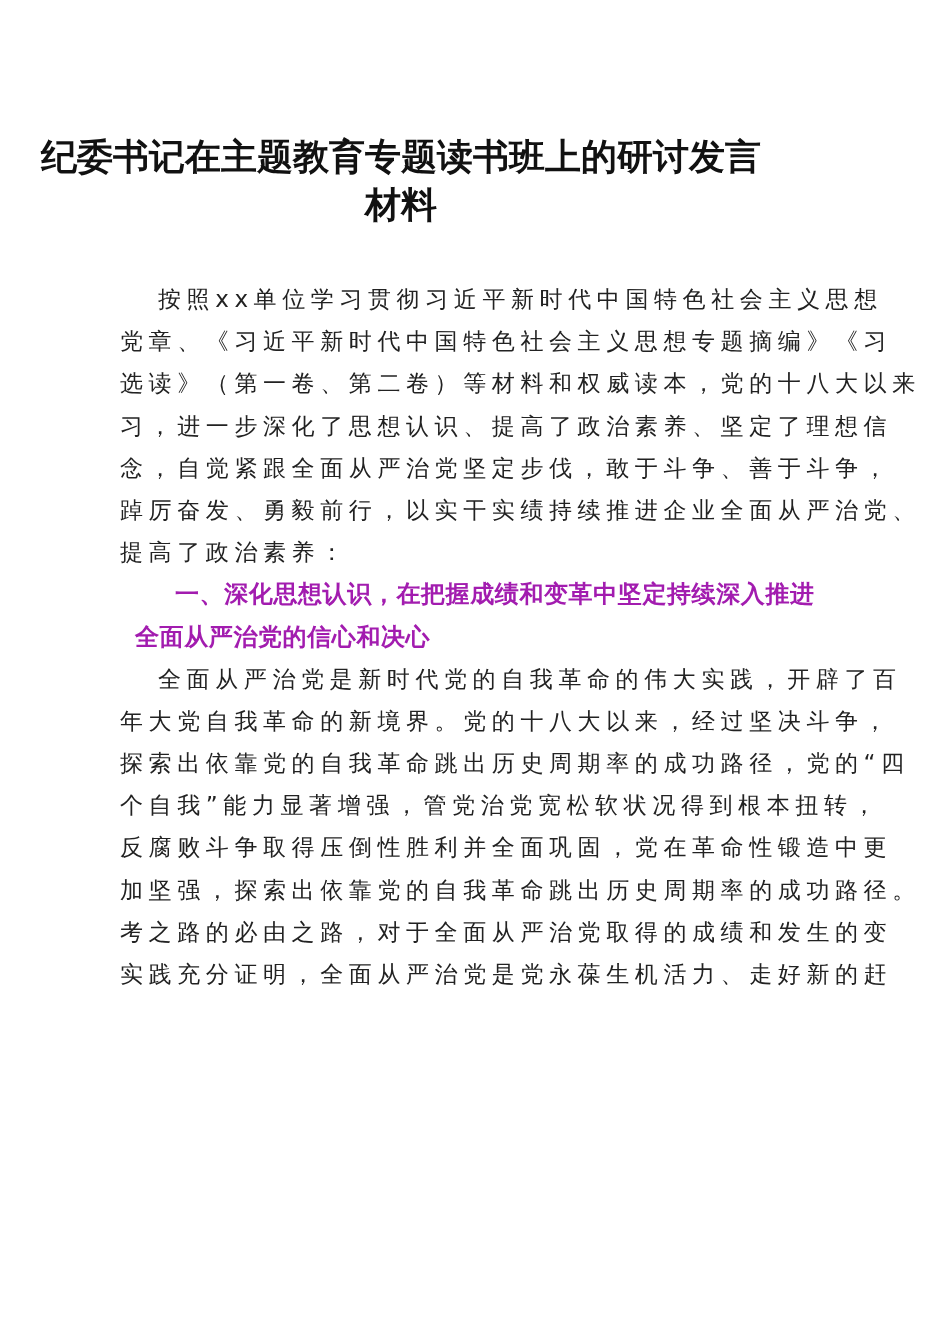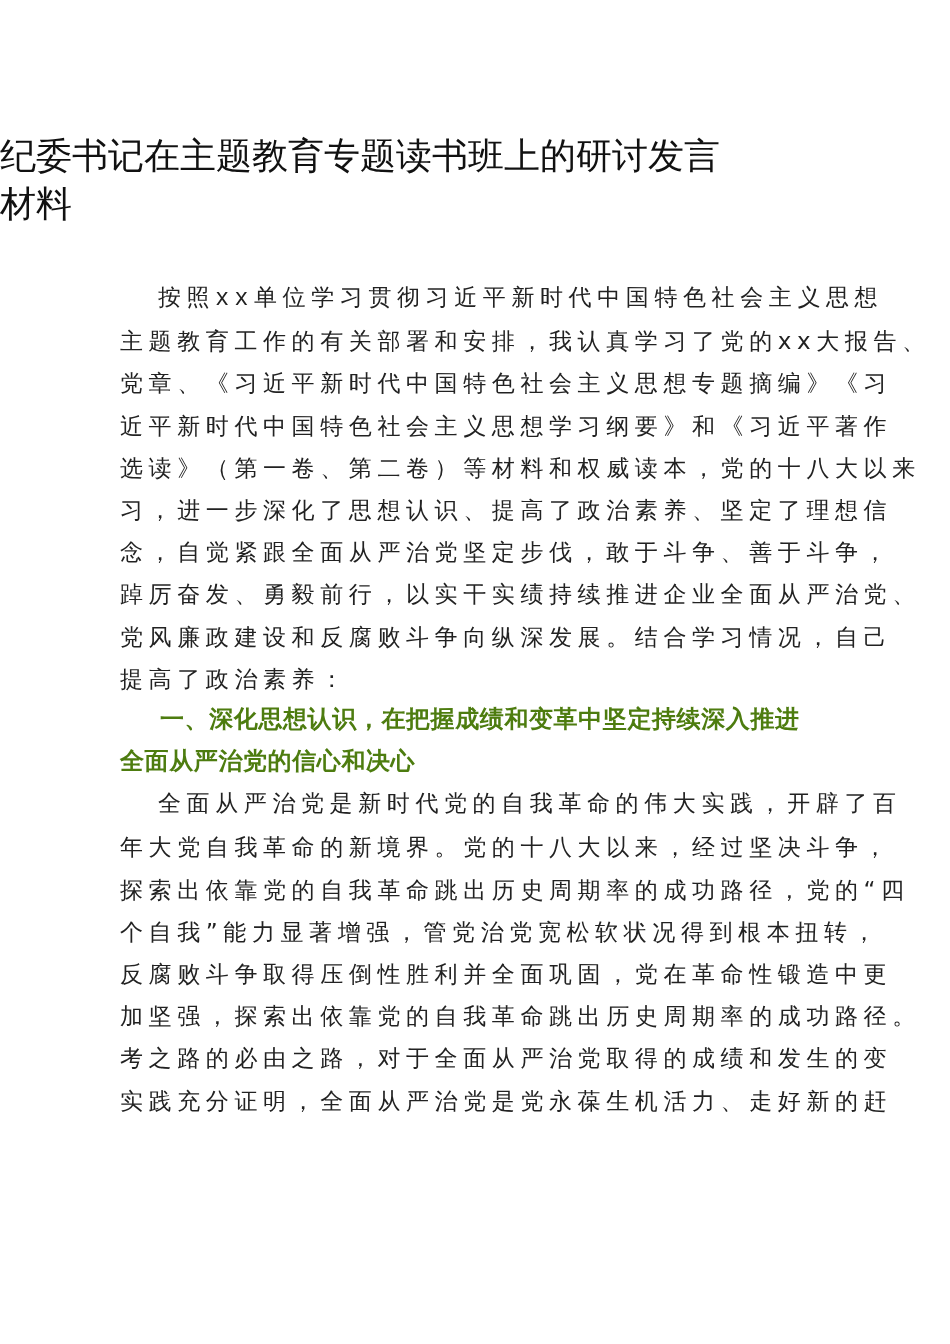--- a/index.html
+++ b/index.html
@@ -20,23 +20,23 @@
       top: 0;
       width: 950px;
       height: 1344px;
       background: #ffffff;
     }
     .title {
       position: absolute;
       left: 0;
       top: 132px;
       width: 802px;
-      text-align: left;
+      text-align: center;
       font-family: "DejaVu Serif", "Liberation Serif", serif;
-      font-weight: normal;
+      font-weight: bold;
       font-size: 36px;
       line-height: 48px;
       color: #111111;
       letter-spacing: 0px;
     }
     .title .tline {
       display: block;
       white-space: nowrap;
     }
     .body {
@@ -51,55 +51,52 @@
       color: #222222;
       font-weight: normal;
     }
     .line {
       display: block;
       white-space: nowrap;
       height: 42.2px;
     }
     .indent {
       padding-left: 38px;
-      font-family: Liberation Mono, monospace;
     }
     .heading {
-      font-family: Liberation Mono, monospace;
+      font-family: Liberation Serif, serif;
       font-weight: bold;
       font-size: 24px;
       letter-spacing: 0.6px;
-      color: #4d7c0f;
+      color: #a21caf;
+      margin-left: 15px;
     }
     .heading.indent {
       padding-left: 40px;
     }
   </style>
 </head>
 <body>
 
 <div class="page">
 
   <div class="title">
     <span class="tline">纪委书记在主题教育专题读书班上的研讨发言</span>
     <span class="tline">材料</span>
   </div>
 
   <div class="body">
 
     <div>
       <span class="line indent">按照xx单位学习贯彻习近平新时代中国特色社会主义思想</span>
-      <span class="line">主题教育工作的有关部署和安排，我认真学习了党的xx大报告、</span>
       <span class="line">党章、《习近平新时代中国特色社会主义思想专题摘编》《习</span>
-      <span class="line">近平新时代中国特色社会主义思想学习纲要》和《习近平著作</span>
       <span class="line">选读》（第一卷、第二卷）等材料和权威读本，党的十八大以来</span>
       <span class="line">习，进一步深化了思想认识、提高了政治素养、坚定了理想信</span>
       <span class="line">念，自觉紧跟全面从严治党坚定步伐，敢于斗争、善于斗争，</span>
       <span class="line">踔厉奋发、勇毅前行，以实干实绩持续推进企业全面从严治党、</span>
-      <span class="line">党风廉政建设和反腐败斗争向纵深发展。结合学习情况，自己</span>
       <span class="line">提高了政治素养：</span>
     </div>
 
     <div>
       <span class="line heading indent">一、深化思想认识，在把握成绩和变革中坚定持续深入推进</span>
       <span class="line heading">全面从严治党的信心和决心</span>
     </div>
 
     <div>
       <span class="line indent">全面从严治党是新时代党的自我革命的伟大实践，开辟了百</span>

